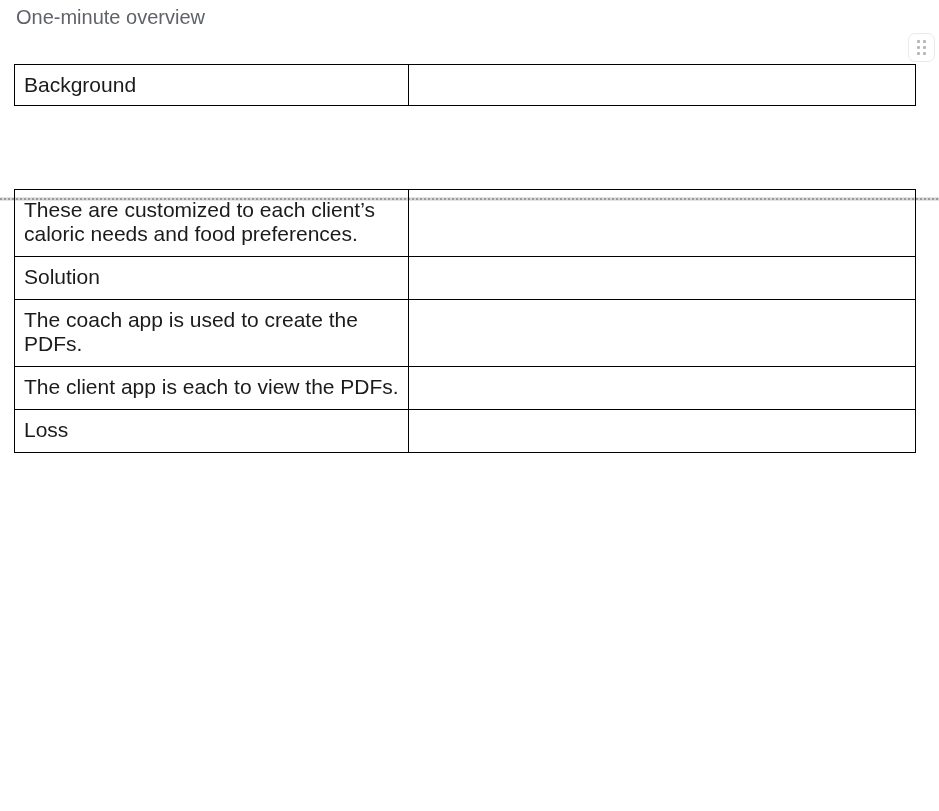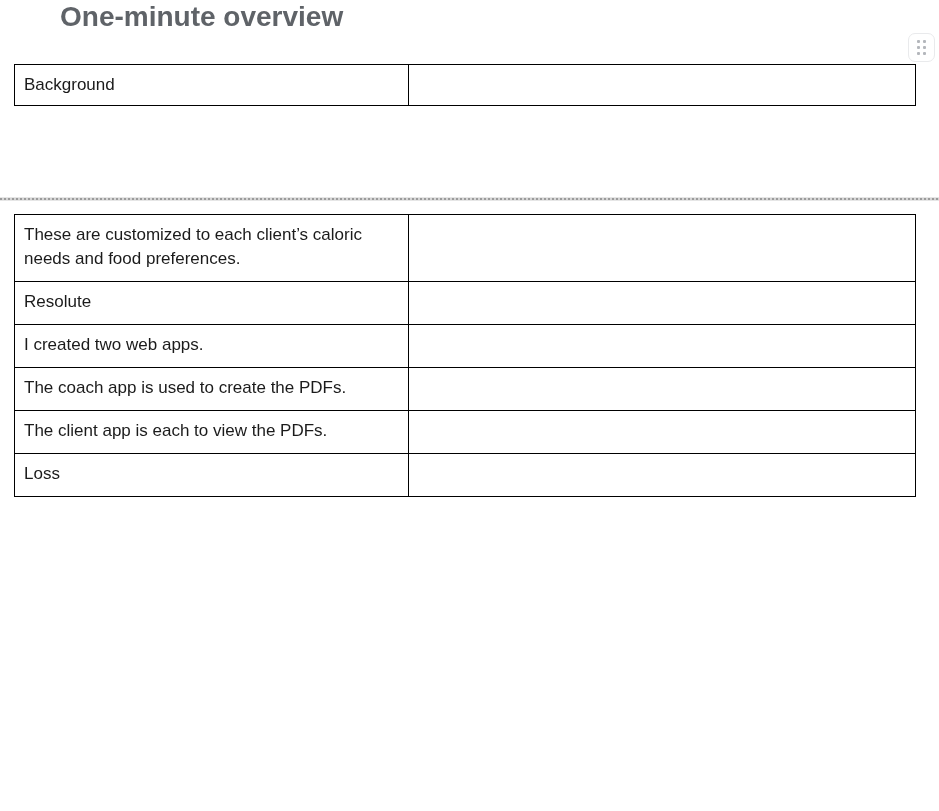--- a/index.html
+++ b/index.html
@@ -12,26 +12,25 @@
     width: 939px;
     height: 811px;
     overflow: hidden;
     font-family: "Liberation Sans", sans-serif;
   }
 
   .doc-title {
     position: absolute;
     left: 16px;
     top: 3px;
-    font-size: 28px;
+    font-size: 20px;
     line-height: 28px;
-    font-weight: 700;
+    font-weight: 400;
     color: #5f6368;
     white-space: nowrap;
-    margin-left: 44px;
   }
 
   .drag-btn {
     position: absolute;
     left: 908px;
     top: 33px;
     width: 27px;
     height: 29px;
     box-sizing: border-box;
     background: #ffffff;
@@ -57,27 +56,27 @@
   }
 
   table.doc-table {
     position: absolute;
     left: 14px;
     width: 901px;
     border-collapse: collapse;
     table-layout: fixed;
   }
   #table-page1 { top: 64px; }
-  #table-page2 { top: 214px; }
+  #table-page2 { top: 189px; }
 
   table.doc-table td {
     border: 1px solid #000000;
     vertical-align: top;
     padding: 8px 9px 10px 9px;
-    font-size: 17px;
+    font-size: 21px;
     line-height: 24px;
     color: #1b1b1b;
     word-wrap: break-word;
   }
   #table-page1 td { padding-bottom: 8px; }
   #table-page2 td { padding-bottom: 10px; }
 
   .page-break {
     position: absolute;
     left: 0;
@@ -131,30 +130,26 @@
       <col style="width:394px">
       <col style="width:507px">
     </colgroup>
   <tbody>
   <tr>
     <td>These are customized to each client’s caloric needs and food preferences.</td>
     <td></td>
   </tr>
 
   <tr>
-    <td>Resolute</td>
+    <td>Solution</td>
     <td></td>
   </tr>
 
 
 
-  <tr>
-    <td>I created two web apps.</td>
-    <td></td>
-  </tr>
 
   <tr>
     <td>The coach app is used to create the PDFs.</td>
     <td></td>
   </tr>
 
   <tr>
     <td>The client app is each to view the PDFs.</td>
     <td></td>
   </tr>

